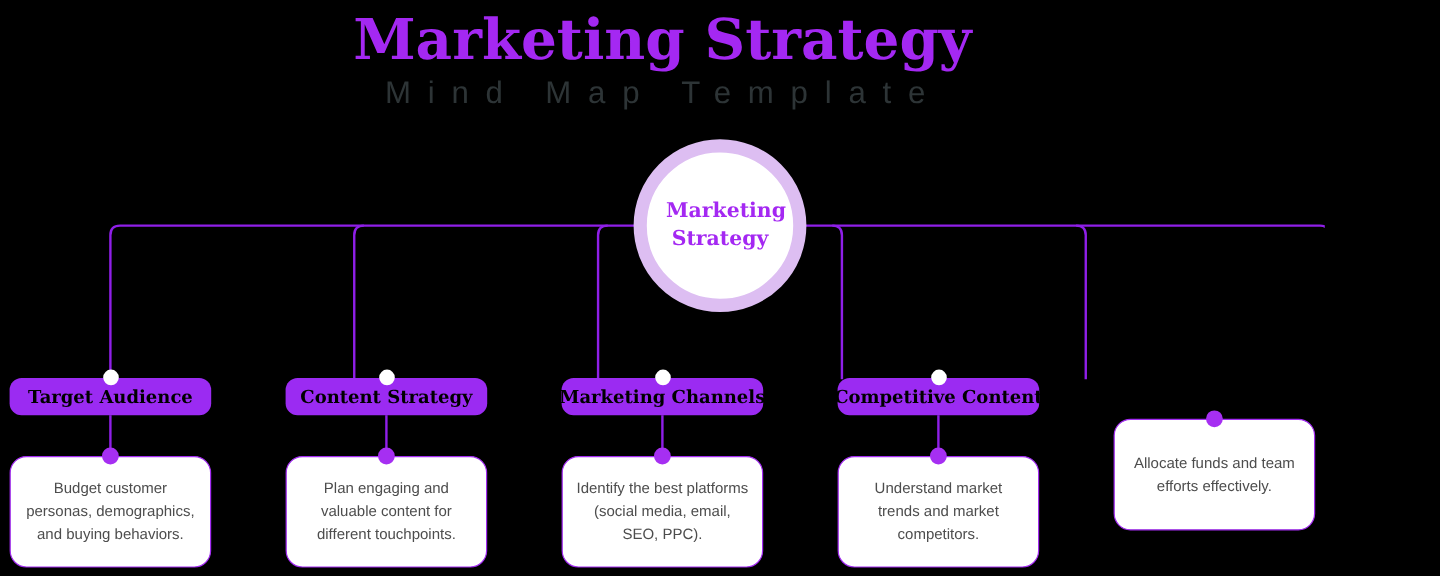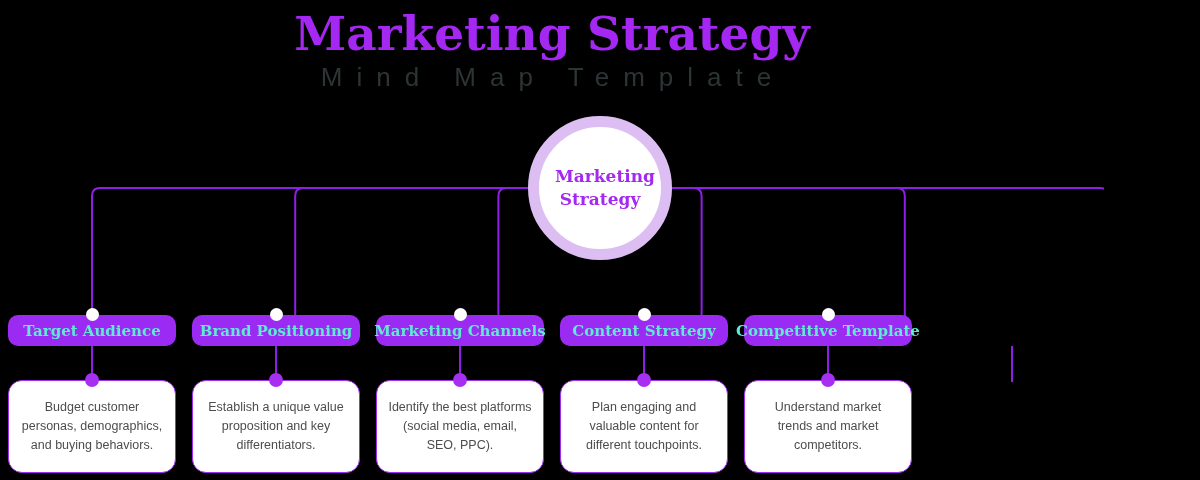--- a/index.html
+++ b/index.html
@@ -92,21 +92,21 @@
     border-radius: 10px;
     display: flex;
     align-items: center;
     justify-content: center;
     z-index: 2;
   }
   .branch-head span {
     font-family: "DejaVu Serif", serif;
     font-weight: bold;
     font-size: 15px;
-    color: #5eead4;
+    color: #000000;
     white-space: nowrap;
   }
   .white-dot {
     position: absolute;
     top: -7px; left: calc(50% - 6.5px);
     width: 13px; height: 13px;
     border-radius: 50%;
     background: #ffffff;
     z-index: 3;
   }
@@ -173,66 +173,59 @@
         <span>Target Audience</span>
         <div class="white-dot"></div>
       </div>
       <div class="stem"></div>
       <div class="branch-card">
         <div class="purple-dot"></div>
         <p>Budget customer personas, demographics, and buying behaviors.</p>
       </div>
     </div>
 
-    <div class="branch">
-      <div class="branch-head">
-        <span>Brand Positioning</span>
-        <div class="white-dot"></div>
-      </div>
-      <div class="stem"></div>
-      <div class="branch-card">
-        <div class="purple-dot"></div>
-        <p>Establish a unique value proposition and key differentiators.</p>
+
+    <div class="branch">
+      <div class="branch-head">
+        <span>Content Strategy</span>
+        <div class="white-dot"></div>
+      </div>
+      <div class="stem"></div>
+      <div class="branch-card">
+        <div class="purple-dot"></div>
+        <p>Plan engaging and valuable content for different touchpoints.</p>
       </div>
     </div>
 
     <div class="branch">
       <div class="branch-head">
         <span>Marketing Channels</span>
         <div class="white-dot"></div>
       </div>
       <div class="stem"></div>
       <div class="branch-card">
         <div class="purple-dot"></div>
         <p>Identify the best platforms (social media, email, SEO, PPC).</p>
       </div>
     </div>
 
     <div class="branch">
       <div class="branch-head">
-        <span>Content Strategy</span>
-        <div class="white-dot"></div>
-      </div>
-      <div class="stem"></div>
-      <div class="branch-card">
-        <div class="purple-dot"></div>
-        <p>Plan engaging and valuable content for different touchpoints.</p>
-      </div>
-    </div>
-
-    <div class="branch">
-      <div class="branch-head">
-        <span>Competitive Template</span>
+        <span>Competitive Content</span>
         <div class="white-dot"></div>
       </div>
       <div class="stem"></div>
       <div class="branch-card">
         <div class="purple-dot"></div>
         <p>Understand market trends and market competitors.</p>
       </div>
     </div>
 
     <div class="branch">
       <div class="stem"></div>
+      <div class="branch-card">
+        <div class="purple-dot"></div>
+        <p>Allocate funds and team efforts effectively.</p>
+      </div>
     </div>
 
   </div>
 </div>
 
 </body></html>

